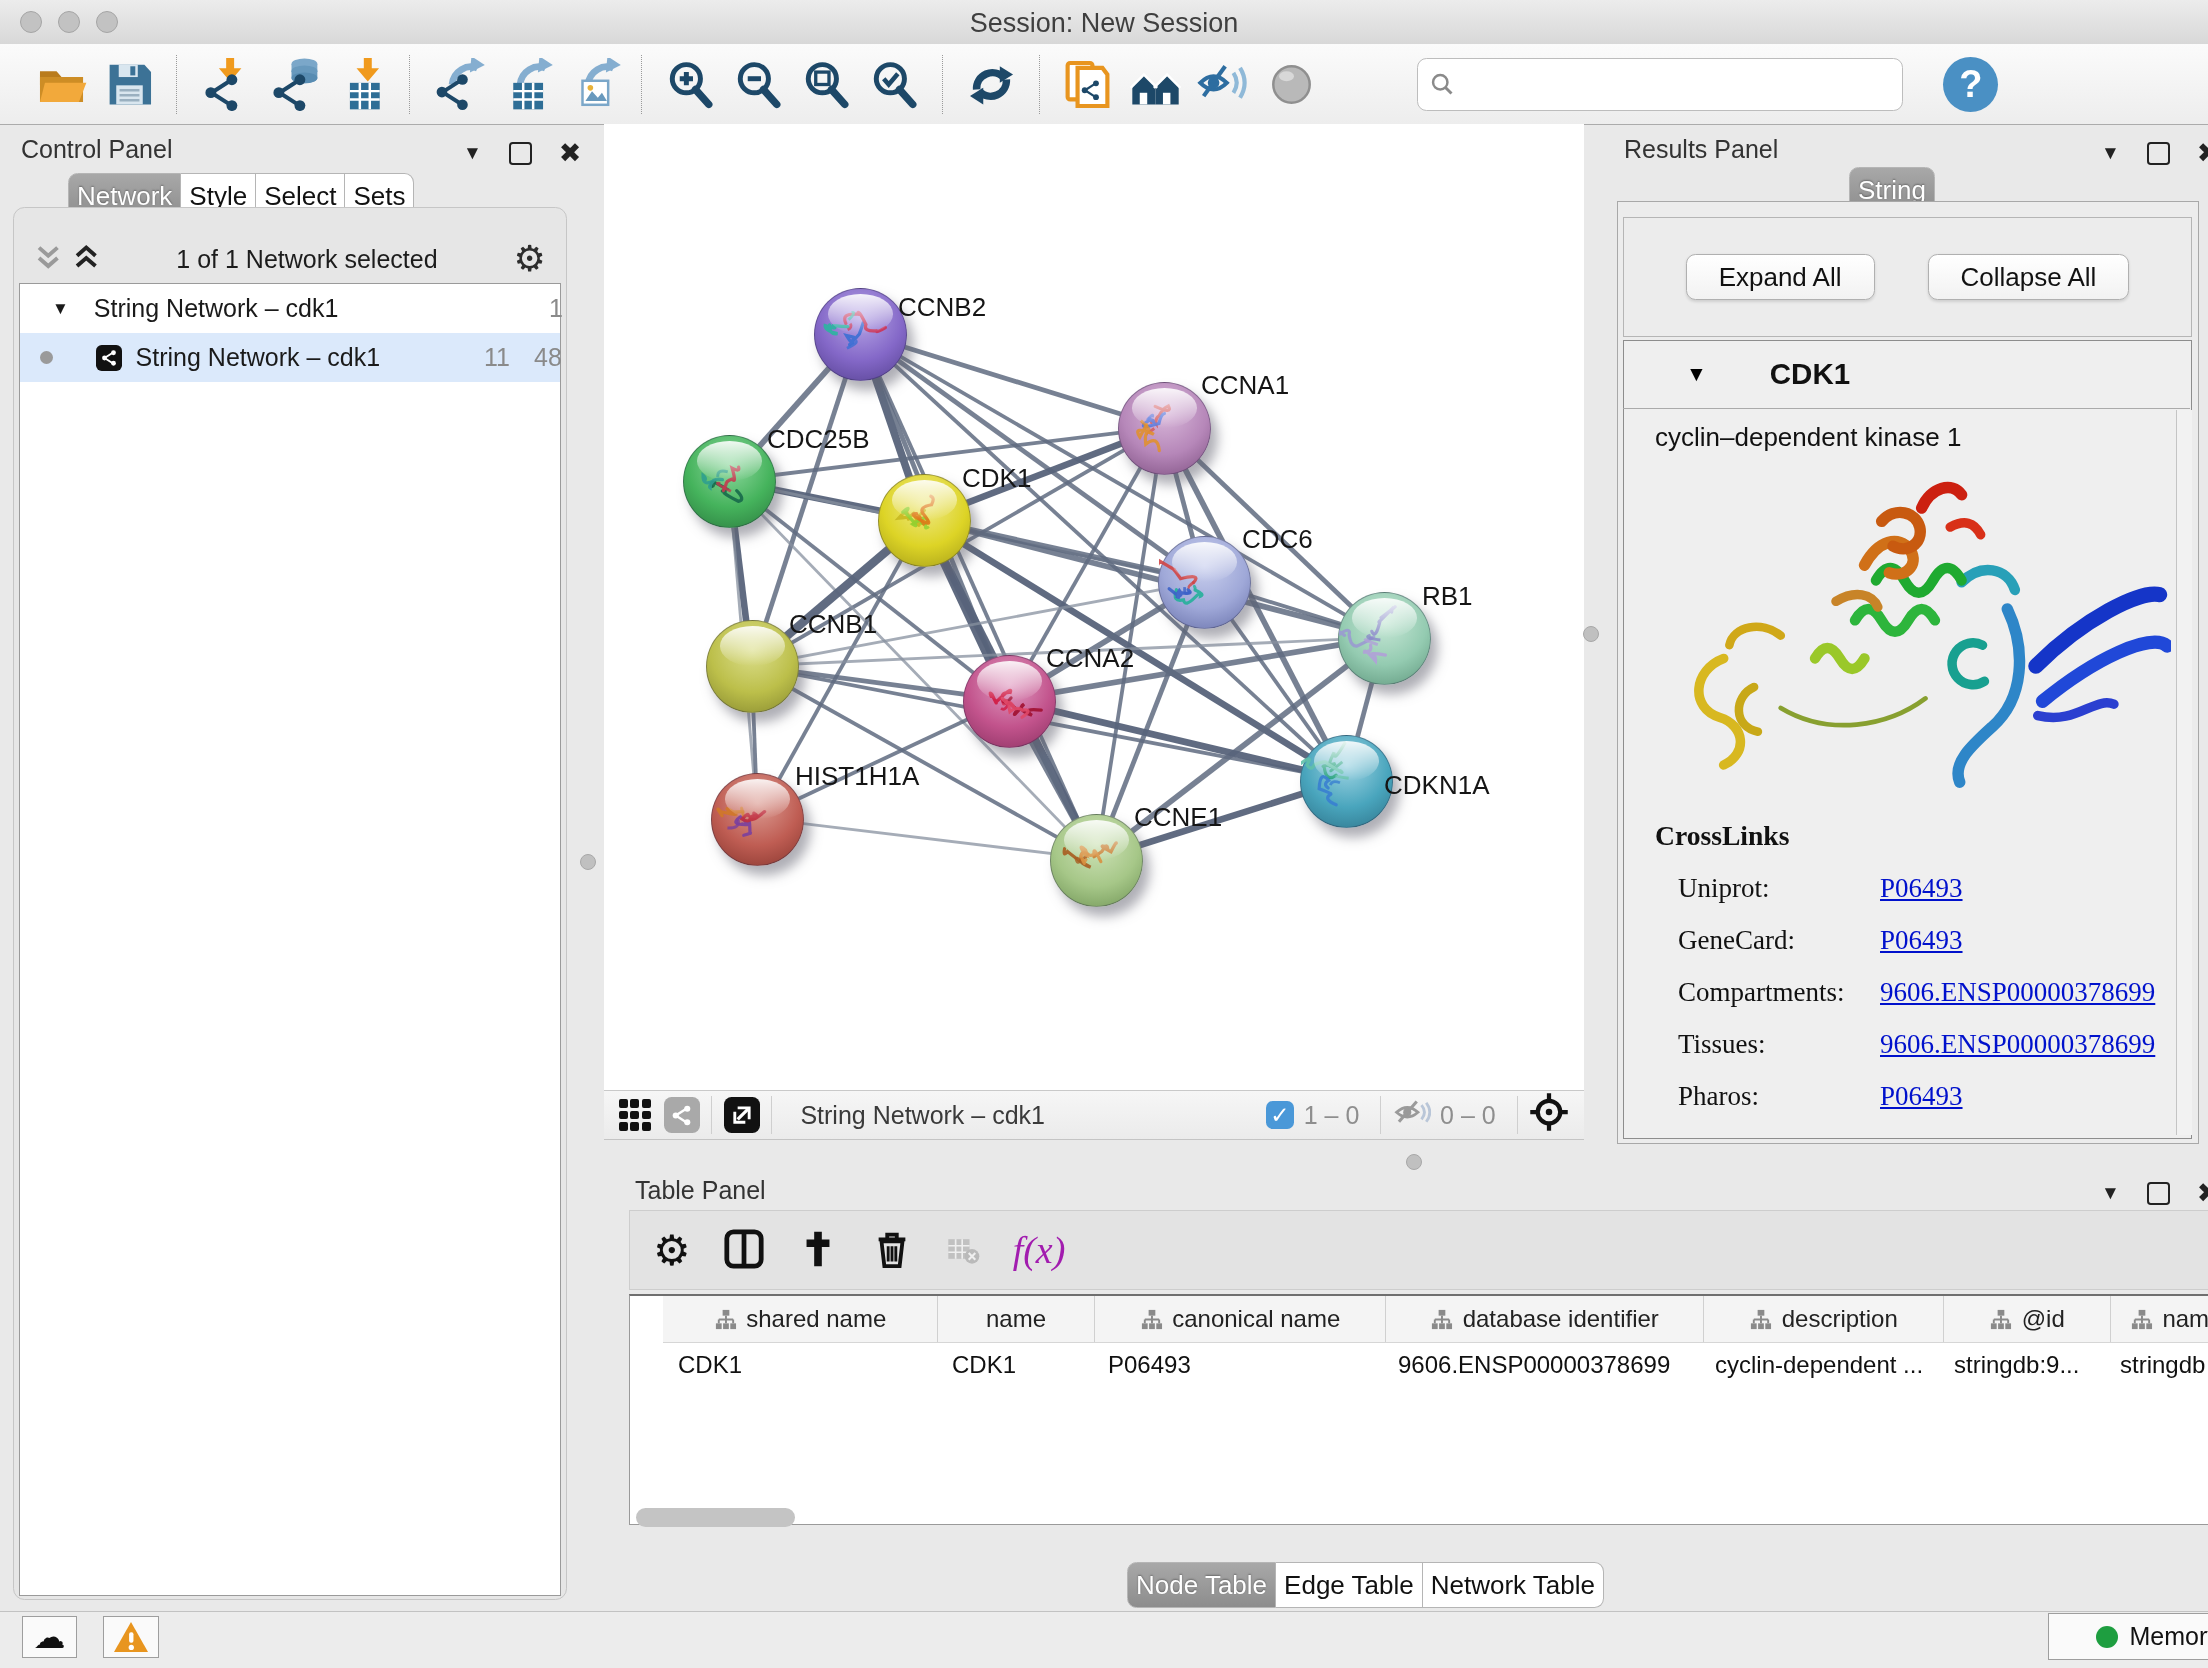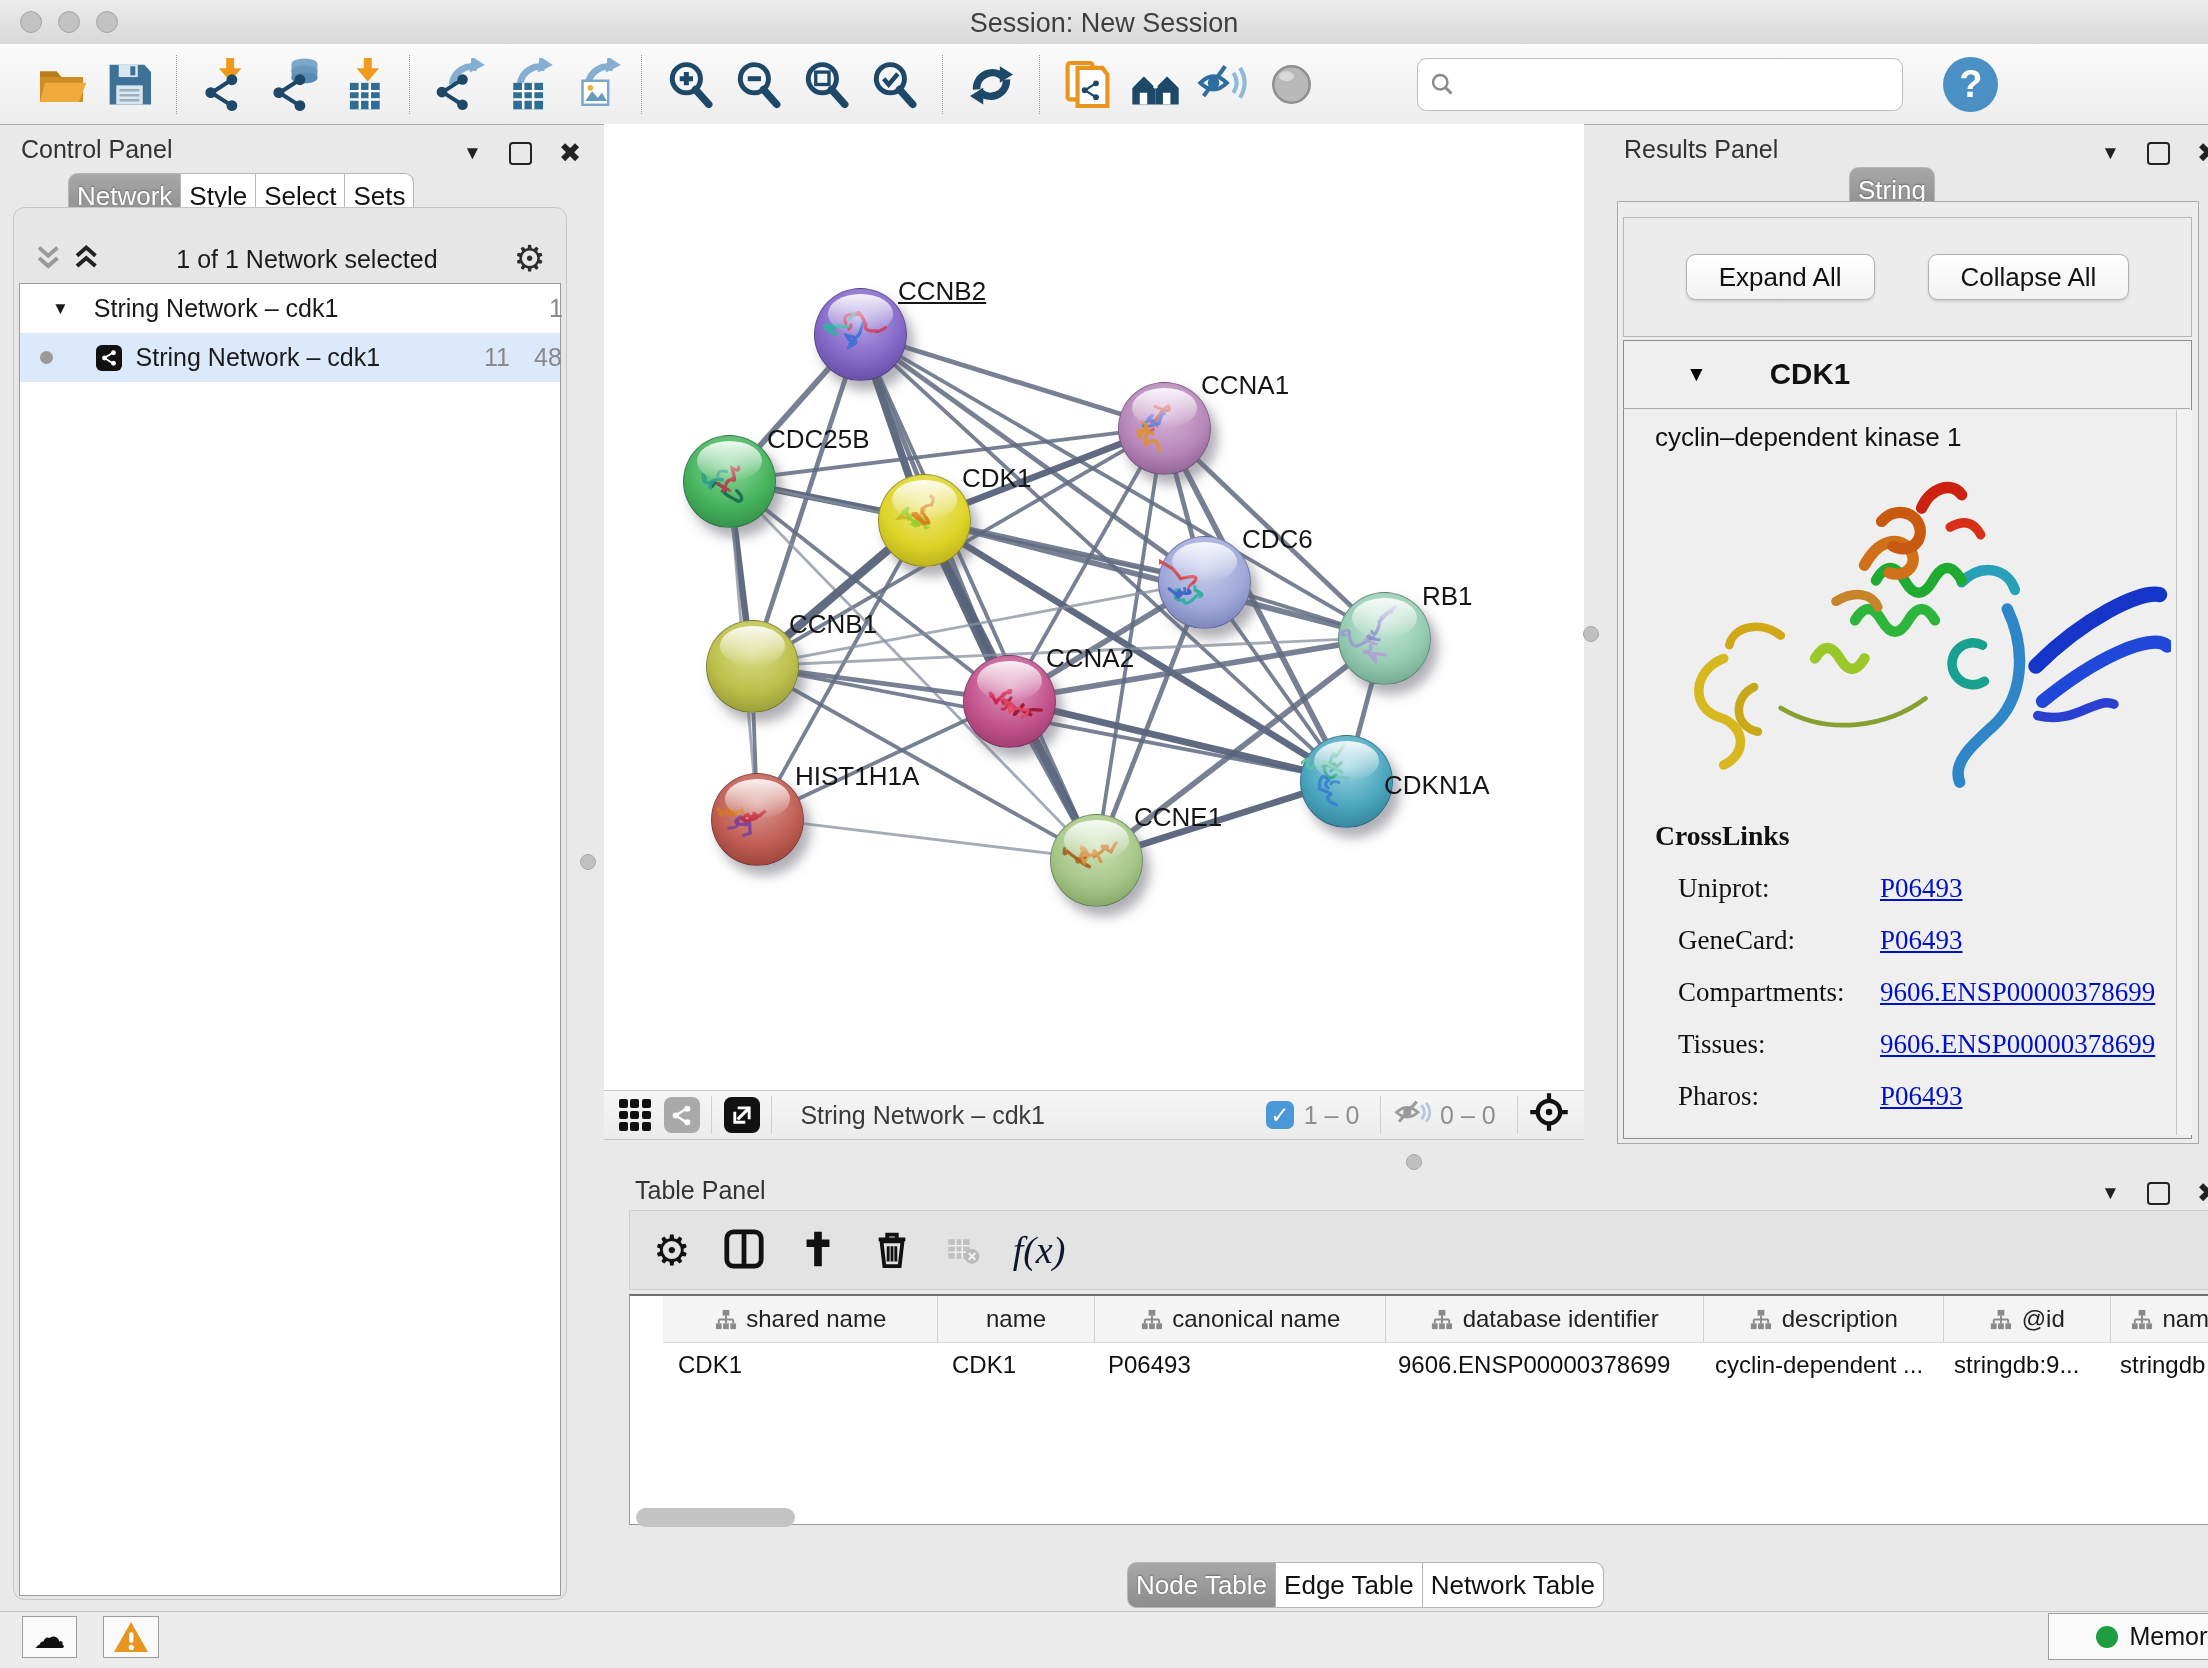--- a/index.html
+++ b/index.html
@@ -95,21 +95,21 @@
   .clrow{display:flex;margin-top:21px;}
   .clrow .cll{width:202px;margin-left:23px;}
   .clrow a{color:#0011cc;text-decoration:underline;}
   
   #tp-title{left:635px;top:1176px;}
   #tp-btns{left:2101px;top:1177px;}
   #tp-toolbox{left:629px;top:1210px;width:1574px;height:78px;background:#e3e3e3;border:1px solid #cdcdcd;
     display:flex;align-items:center;gap:32px;padding-left:23px;}
   #tp-toolbox svg{width:42px;height:42px;}
   #tp-toolbox .gear{font-size:42px;color:#111;}
-  .fx{font-family:"Liberation Serif","DejaVu Serif",serif;font-style:italic;font-size:38px;color:#0f172a;}
+  .fx{font-family:"Liberation Serif","DejaVu Serif",serif;font-style:italic;font-size:38px;color:#a21caf;}
   #tp-table{left:629px;top:1294px;width:1574px;height:228px;background:#fff;border:1.9px solid #9a9a9a;border-top:2.9px solid #6f6f6f;padding-left:33px;}
   #tp-hdr{display:flex;height:46px;background:#f4f4f4;border-bottom:1.9px solid #d6d6d6;}
   .thc{display:flex;align-items:center;justify-content:center;gap:9.5px;font-size:24px;color:#222;
     border-right:1px solid #d0d0d0;overflow:hidden;flex:0 0 auto;}
   .thc svg{width:23px;height:23px;flex:0 0 auto;}
   #tp-row{display:flex;height:44px;align-items:center;font-size:24px;color:#111;}
   .tdc{padding-left:15px;flex:0 0 auto;overflow:hidden;white-space:nowrap;}
   #hscroll{left:636px;top:1508px;width:159px;height:19px;background:#c4c4c4;border-radius:9.5px;}
   #tp-tabs{left:1127px;top:1562px;}
   
@@ -417,21 +417,21 @@
       <svg width="91" height="91" viewBox="0 0 96 96">
         <path d="M39.11720679012346 50.3823731138546 q6.082381687242798 1.7264231824416996 -5.819573045267489 -1.2074074074074073 q7.556695816186554 12.322136488340192 6.560570987654323 4.968312757201645 q-9.372282235939643 11.897273662551441 6.965406378600822 -6.732510288065844 q2.159645061728396 -5.64693072702332 3.913451646090536 -11.717283950617285" stroke="#3b6fd4" stroke-width="3.4" fill="none" stroke-linecap="round" opacity=".9"></path>
         <path d="M42.97518861454047 54.4298182441701 q3.2080761316872426 2.5425240054869676 -9.309362139917695 8.020833333333332" stroke="#3b6fd4" stroke-width="3" fill="none" opacity=".8"></path>
         <path d="M32.57461419753086 36.322702331961594 q-5.6149434156378595 -11.094358710562414 12.535365226337447 -9.782716049382715 q0.03221021947873837 -6.918398491083676 8.619212962962965 10.911522633744855 q-3.0942986968449926 7.422170781893005 10.505529835390945 6.618106995884773 q0.091949588477366 2.717472565157749 10.046167695473251 -3.4037037037037035" stroke="#cc3355" stroke-width="3.4" fill="none" stroke-linecap="round" opacity=".9"></path>
         <path d="M34.45502400548697 42.97282235939643 q5.321244855967077 -2.8751714677640603 2.707921810699588 -6.410648148148148" stroke="#cc3355" stroke-width="3" fill="none" opacity=".8"></path>
         <path d="M31.365354938271604 39.30006858710563 q10.613657407407409 1.121896433470507 -13.554140946502057 -0.5802469135802468 q8.87809499314129 4.6558813443072715 -7.099922839506173 -0.03415637860082299 q-0.6681670096021932 4.872993827160496 12.934542181069958 8.413168724279835 q-8.716486625514403 1.4522462277091908 -8.265560699588477 -9.312345679012346" stroke="#2ab5a0" stroke-width="3.4" fill="none" stroke-linecap="round" opacity=".9"></path>
         <path d="M35.41634087791495 32.47878943758574 q8.915895061728396 -9.03360768175583 3.1696502057613163 -7.508796296296296" stroke="#2ab5a0" stroke-width="3" fill="none" opacity=".8"></path>
       </svg>
       <span class="gloss"></span>
     </div>
-    <div class="nlabel" style="left: 294px; top: 152px; color: rgb(21, 21, 21); text-decoration: underline;">CCNB2</div>
+    <div class="nlabel" style="left: 294px; top: 168px; color: rgb(21, 21, 21);">CCNB2</div>
     <div class="gnode" style="left: 514px; top: 258px; width: 91px; height: 91px; background: radial-gradient(circle at 50% 32%, rgb(217, 184, 218) 0%, rgb(182, 135, 185) 55%, rgb(125, 79, 128) 100%);">
       <svg width="91" height="91" viewBox="0 0 96 96">
         <path d="M34.34398148148148 41.75060013717421 q0.7257887517146777 -3.9444701646090543 4.589248971193417 0.7554526748971195 q-0.5015432098765427 -5.359044924554184 3.4817386831275705 -8.007098765432099 q3.2999314128943738 -7.84357853223594 9.65817901234568 -10.349897119341563 q5.0684842249657045 9.466126543209874 -13.9184670781893 0.5418724279835381" stroke="#d45555" stroke-width="3.4" fill="none" stroke-linecap="round" opacity=".9"></path>
         <path d="M37.27649176954732 47.98728566529492 q-8.042009602194787 5.495113168724279 -6.87119341563786 6.076311728395062" stroke="#d45555" stroke-width="3" fill="none" opacity=".8"></path>
         <path d="M36.579166666666666 41.147719478738 q-8.885116598079561 -6.975128600823045 -0.20396090534979372 -0.5605967078189309 q-1.1247942386831262 -4.216863854595337 -8.718878600823047 1.6398148148148142 q-7.594924554183813 7.101071673525375 14.494598765432098 0.48220164609053384 q2.198319615912208 -9.934902263374486 5.732767489711936 -10.551954732510287" stroke="#5577dd" stroke-width="3.4" fill="none" stroke-linecap="round" opacity=".9"></path>
         <path d="M35.02793209876543 36.073499657064474 q2.342764060356652 -5.725051440329218 -5.372427983539096 3.0892746913580247" stroke="#5577dd" stroke-width="3" fill="none" opacity=".8"></path>
         <path d="M28.147685185185185 46.47076474622771 q3.652126200274349 -8.07986111111111 -6.108281893004117 10.567798353909467 q-8.488786008230452 -12.704312414266118 14.636059670781894 -2.935493827160494 q-10.7860768175583 -7.806129972565158 -8.44675925925926 10.425411522633745 q12.809636488340193 -10.076671810699589 14.27289094650206 6.79866255144033" stroke="#e09030" stroke-width="3.4" fill="none" stroke-linecap="round" opacity=".9"></path>
         <path d="M27.816409465020577 48.23378772290809 q9.76457475994513 4.536265432098766 -4.762551440329219 -8.564429012345679" stroke="#e09030" stroke-width="3" fill="none" opacity=".8"></path>
       </svg>
       <span class="gloss"></span>

